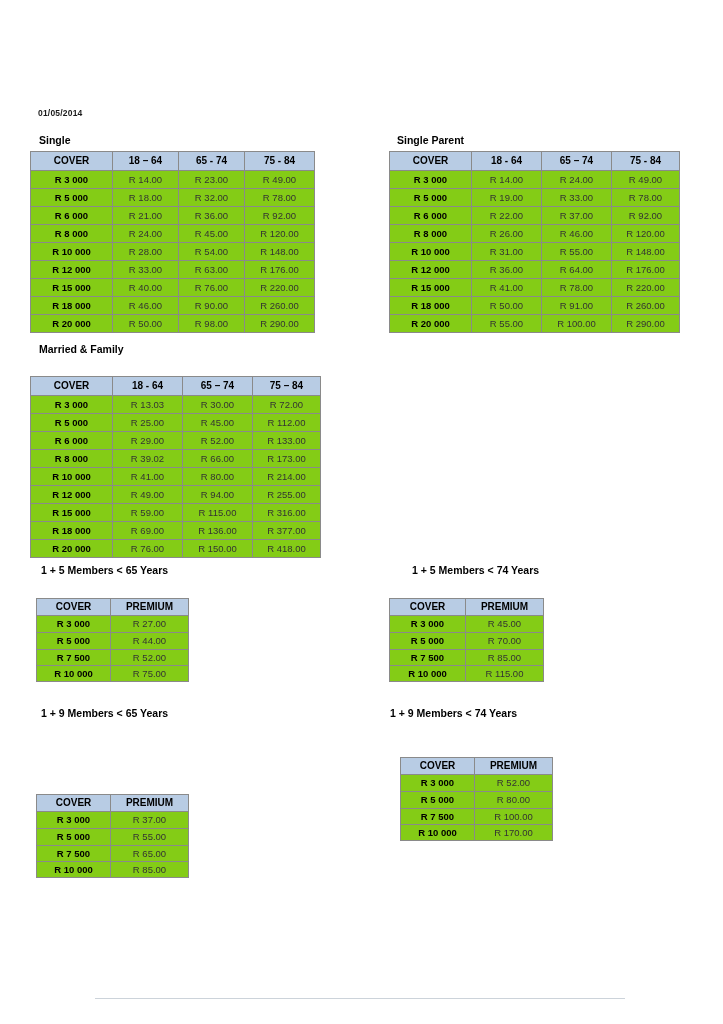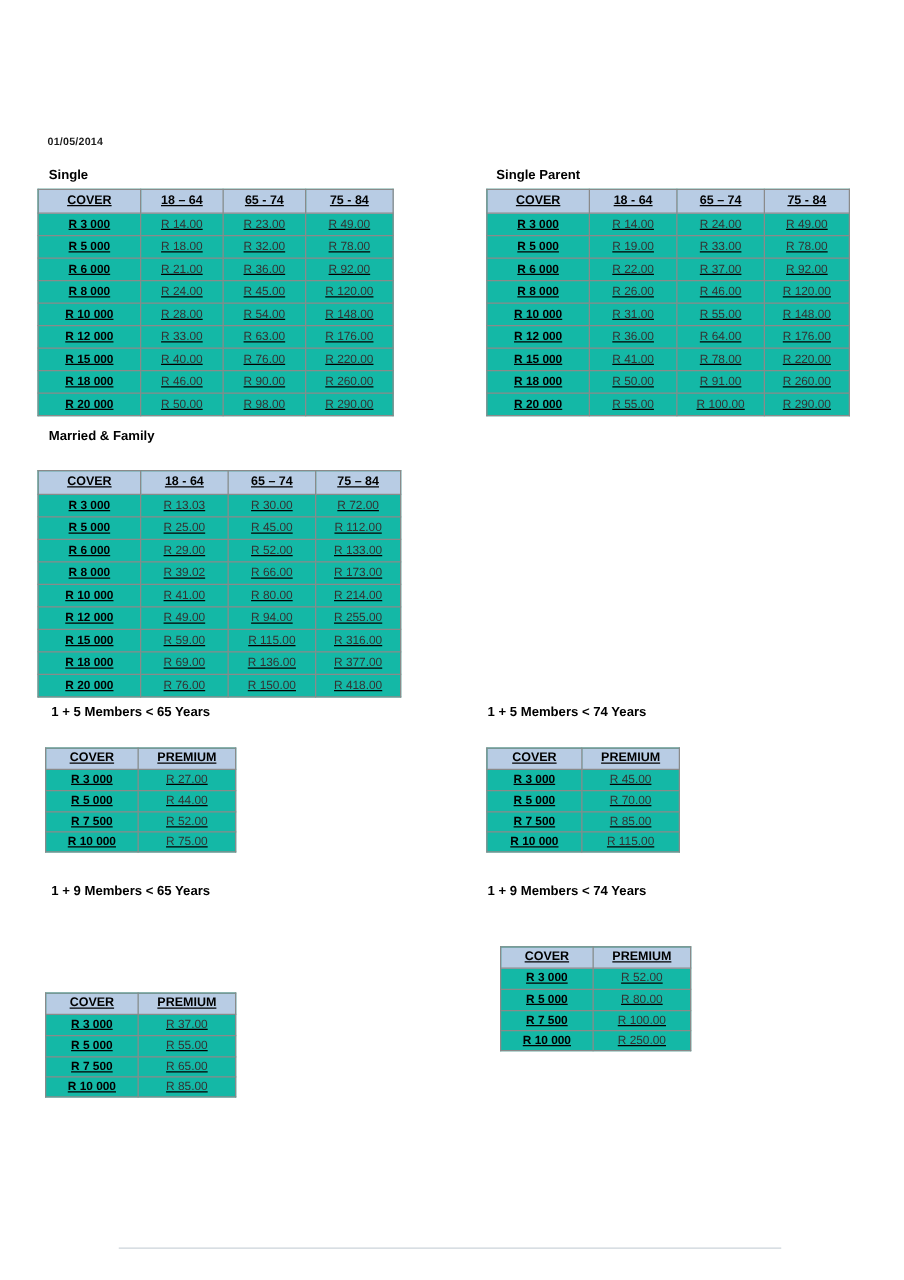--- a/index.html
+++ b/index.html
@@ -32,22 +32,21 @@
   .section-title {
     font-size: 10.5px;
     font-weight: bold;
     color: #000000;
     white-space: nowrap;
   }
 
   table.rate-table {
     border-collapse: collapse;
     table-layout: fixed;
-    background: #14b8a6;
-    text-decoration: underline;
+    background: #84cc16;
   }
   table.rate-table th,
   table.rate-table td {
     border: 1px solid #8a8a8a;
     padding: 0;
     height: 17px;
     line-height: 17px;
     font-size: 9.5px;
     text-align: center;
     vertical-align: middle;
@@ -348,21 +347,21 @@
             <td class="value-cell">R 52.00</td>
           </tr>
           <tr class="tight">
             <td class="cover-cell">R 10 000</td>
             <td class="value-cell">R 75.00</td>
           </tr>
         </tbody>
       </table>
   </div>
 
-  <div class="abs section-title" style="left:390px; top:531px;text-align:right;">1 + 5 Members &lt; 74 Years</div>
+  <div class="abs section-title" style="left:412px; top:531px;text-align:right;">1 + 5 Members &lt; 74 Years</div>
   <div class="abs" style="left:389px; top:565px;">
     <table class="rate-table compact">
         <colgroup>
           <col style="width: 76px;">
           <col style="width: 78px;">
         </colgroup>
         <thead>
           <tr>
             <th>COVER</th>
             <th>PREMIUM</th>
@@ -444,21 +443,21 @@
           <tr>
             <td class="cover-cell">R 5 000</td>
             <td class="value-cell">R 80.00</td>
           </tr>
           <tr class="tight">
             <td class="cover-cell">R 7 500</td>
             <td class="value-cell">R 100.00</td>
           </tr>
           <tr class="tight">
             <td class="cover-cell">R 10 000</td>
-            <td class="value-cell">R 250.00</td>
+            <td class="value-cell">R 170.00</td>
           </tr>
         </tbody>
       </table>
   </div>
 
   <div class="abs footer-rule" style="left:95px; top:965px;"></div>
 
 </div>
 
 </body></html>

